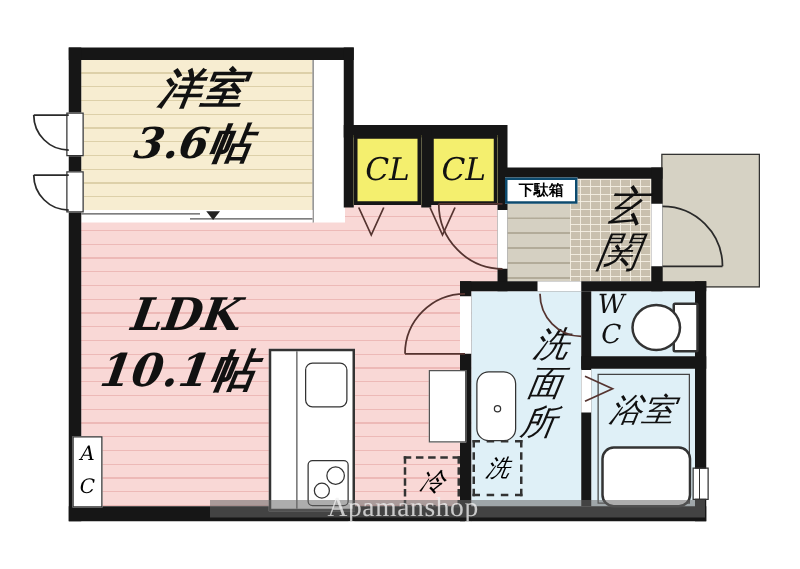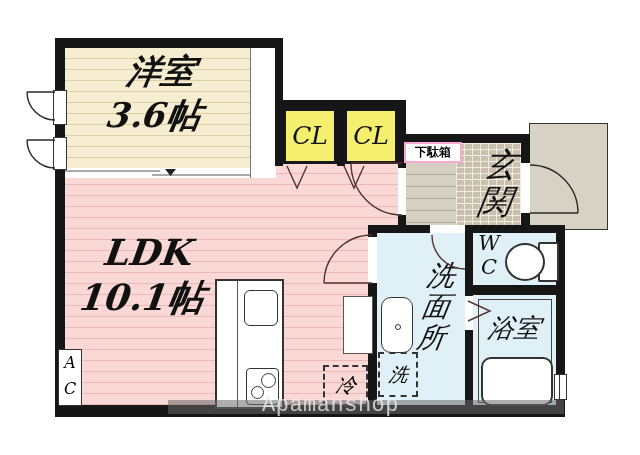--- a/index.html
+++ b/index.html
@@ -23,21 +23,21 @@
   .opening{position:absolute;background:#fff;}
   .win{position:absolute;background:#fff;border:1px solid #333;}
   .dashedbox{position:absolute;border:2px dashed #333;display:flex;align-items:center;justify-content:center;}
   .lbl{position:absolute;color:#111;text-align:center;font-style:italic;}
   .cjk{transform:skewX(-9deg);}
   .stack div{display:block;}
   .fixture{position:absolute;background:#fff;border:1px solid #333;}
   .watermark-bar{position:absolute;left:168px;top:400px;width:396px;height:14px;
     background:rgba(105,105,105,.55);}
   .watermark-text{position:absolute;left:262px;top:393px;width:260px;
-    font-family:Liberation Mono, monospace;font-size:22px;
+    font-family:Liberation Serif, serif;font-size:22px;
     color:rgba(240,240,240,.78);letter-spacing:.5px;}
   svg.overlay{position:absolute;left:0;top:0;pointer-events:none;}
 </style>
 </head>
 <body>
 
 <div id="plan">
 
   <div class="floor porch" style="left:529px;top:123px;width:77px;height:105px;"></div>
 
@@ -78,21 +78,21 @@
   <div class="opening" style="left:465px;top:296px;width:8px;height:34px;"></div>
   <div class="win" style="left:554px;top:374px;width:11px;height:24px;background:linear-gradient(90deg,#fff 0 4px,#333 4px 5px,#fff 5px);"></div>
 
   <div class="abs" style="left:283px;top:108px;width:54px;height:56px;background:#f4ef6e;border:3px solid #161616;box-sizing:border-box;">
     <div class="lbl" style="left:0;top:10px;width:100%;font-size:25px;">CL</div>
   </div>
   <div class="abs" style="left:344px;top:108px;width:54px;height:56px;background:#f4ef6e;border:3px solid #161616;box-sizing:border-box;">
     <div class="lbl" style="left:0;top:10px;width:100%;font-size:25px;">CL</div>
   </div>
 
-  <div class="abs" style="left:404px;top:142px;width:58px;height:21px;background:#fff;border:2px solid #f9a8d4;box-sizing:border-box;display:flex;align-items:center;justify-content:center;">
+  <div class="abs" style="left:404px;top:142px;width:58px;height:21px;background:#fff;border:2px solid #0c4a6e;box-sizing:border-box;display:flex;align-items:center;justify-content:center;">
     <span style="font-size:12px;font-weight:bold;font-family:'DejaVu Sans','Liberation Sans',sans-serif;">下駄箱</span>
   </div>
 
   <div class="fixture" style="left:215px;top:279px;width:65px;height:126px;border-width:2px;">
     <div class="abs" style="left:20px;top:0;width:1px;height:100%;background:#555;"></div>
     <div class="fixture" style="left:27px;top:9px;width:32px;height:34px;border-radius:6px;"></div>
     <div class="fixture" style="left:29px;top:87px;width:31px;height:35px;border-radius:4px;">
       <div class="abs" style="left:14px;top:4px;width:13px;height:13px;border:1px solid #333;border-radius:50%;"></div>
       <div class="abs" style="left:4px;top:17px;width:11px;height:11px;border:1px solid #333;border-radius:50%;"></div>
     </div>

